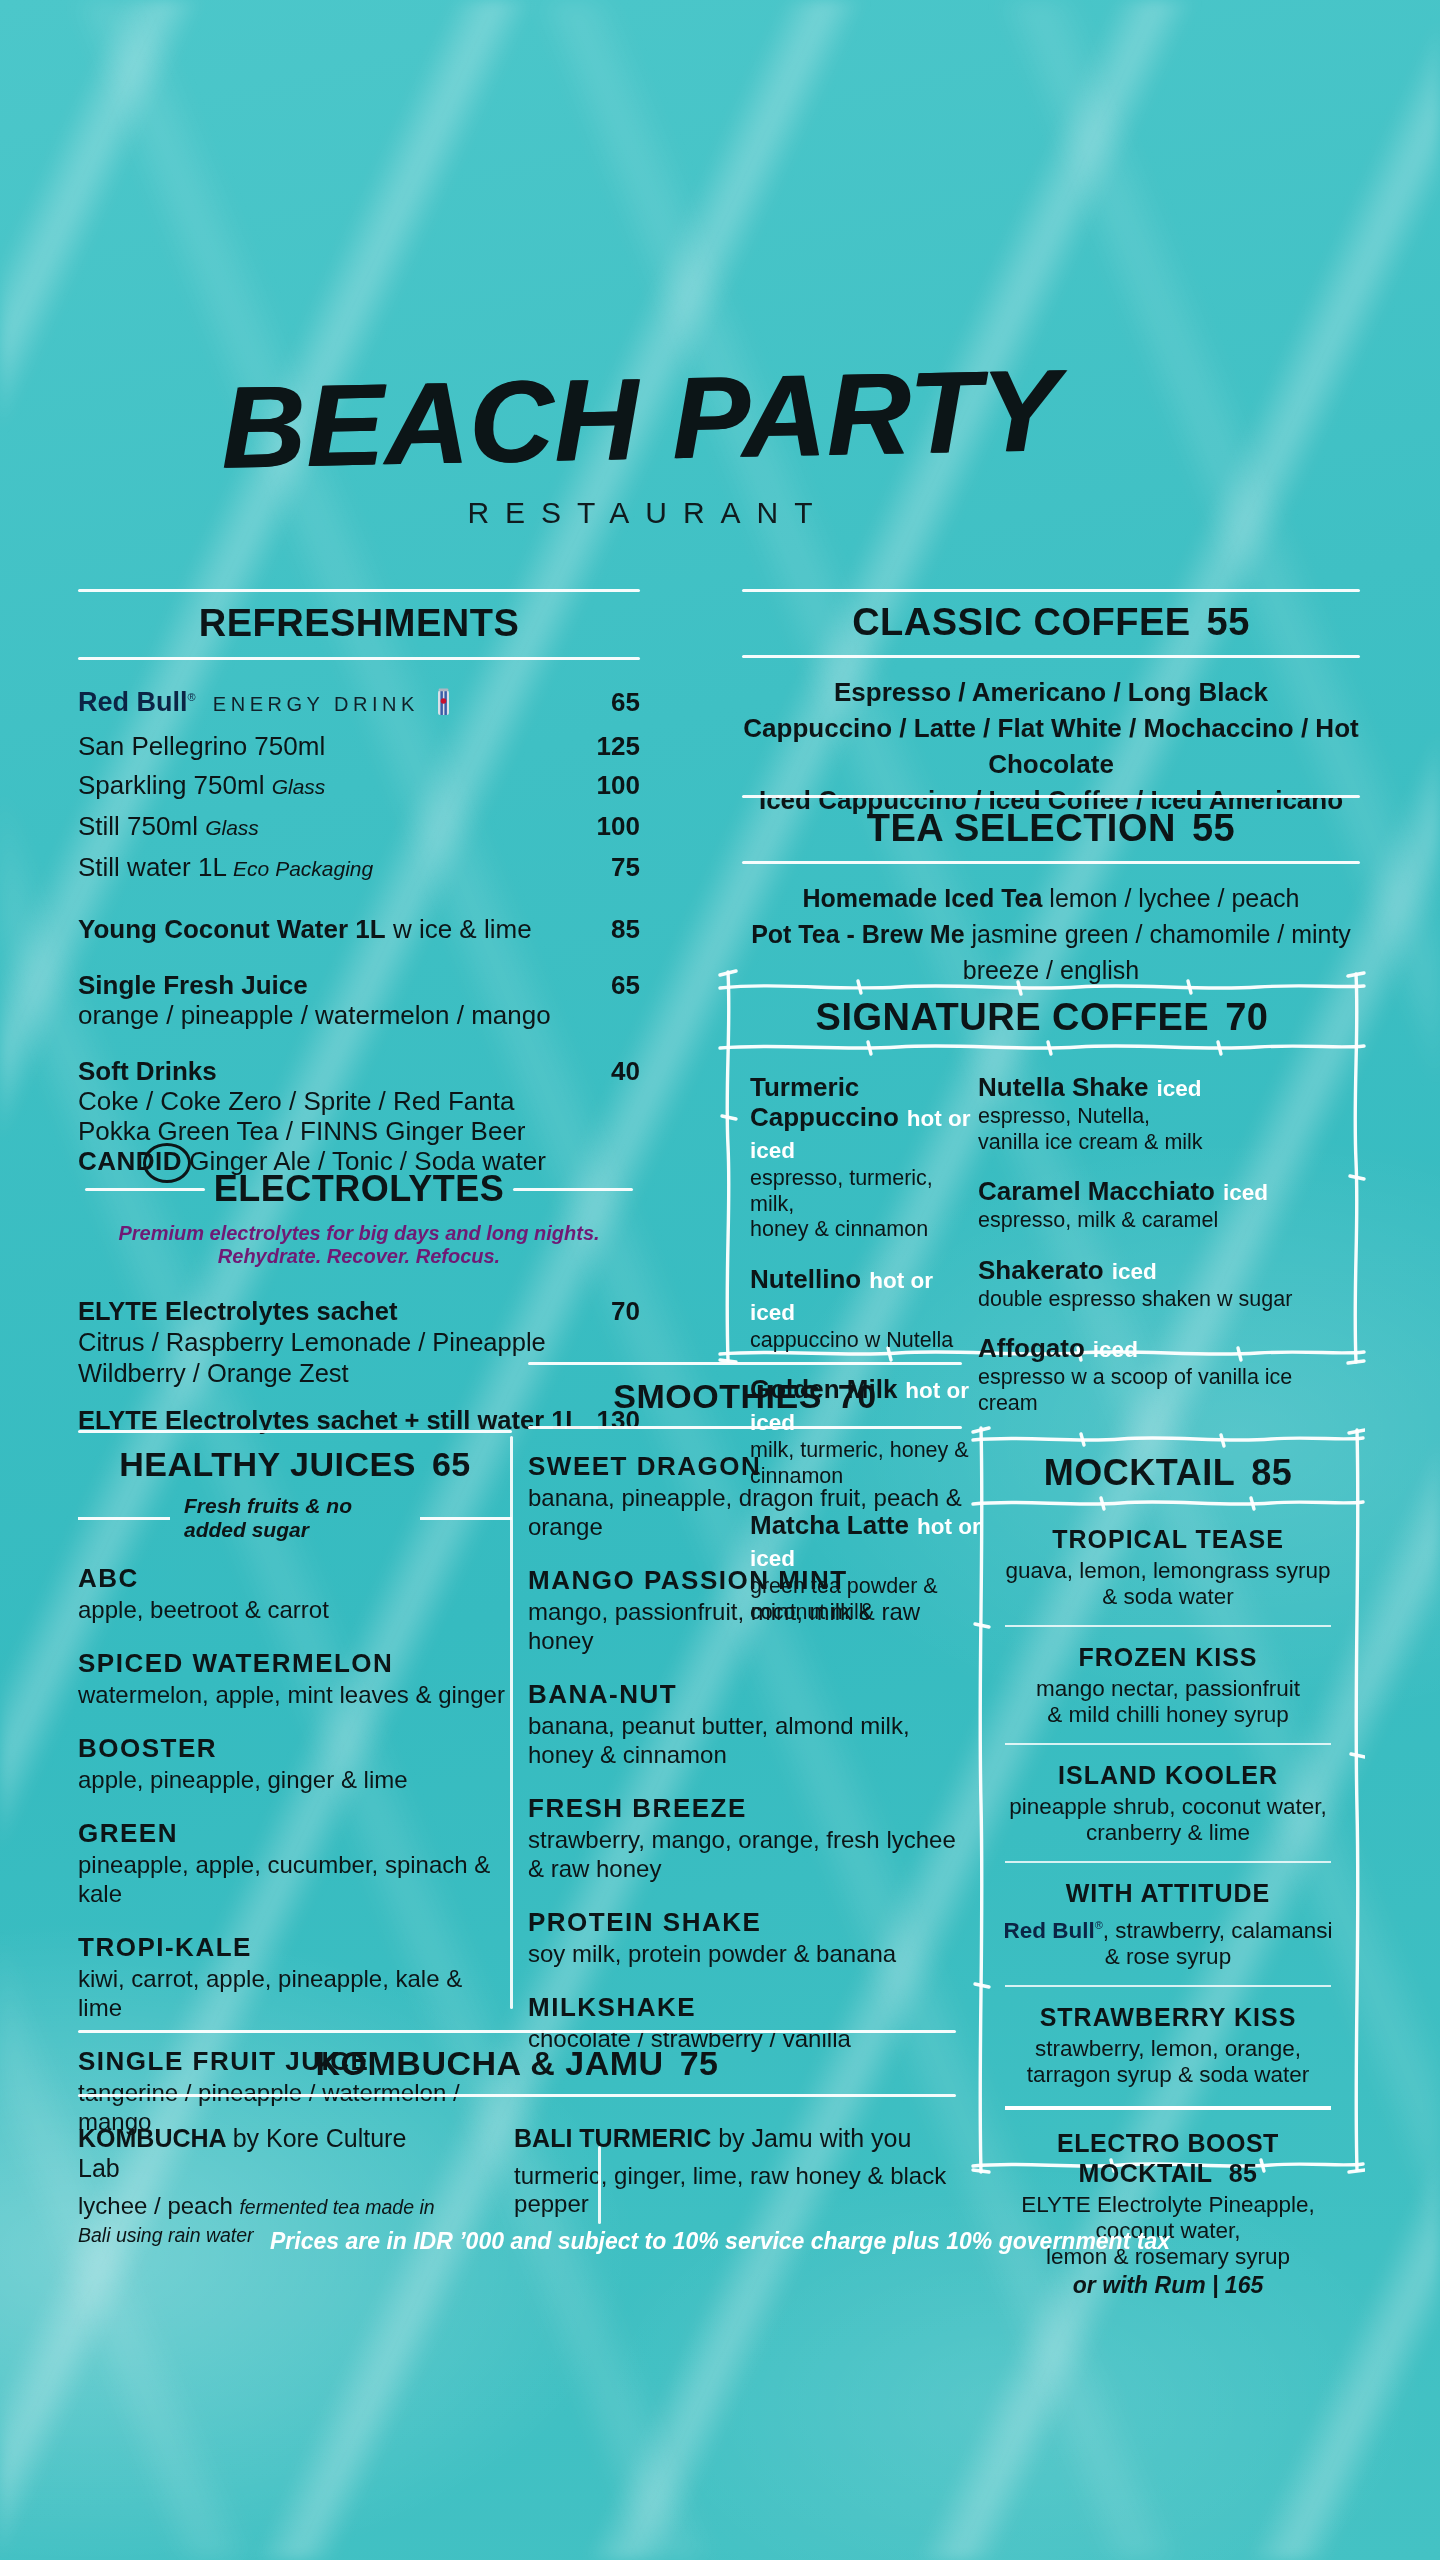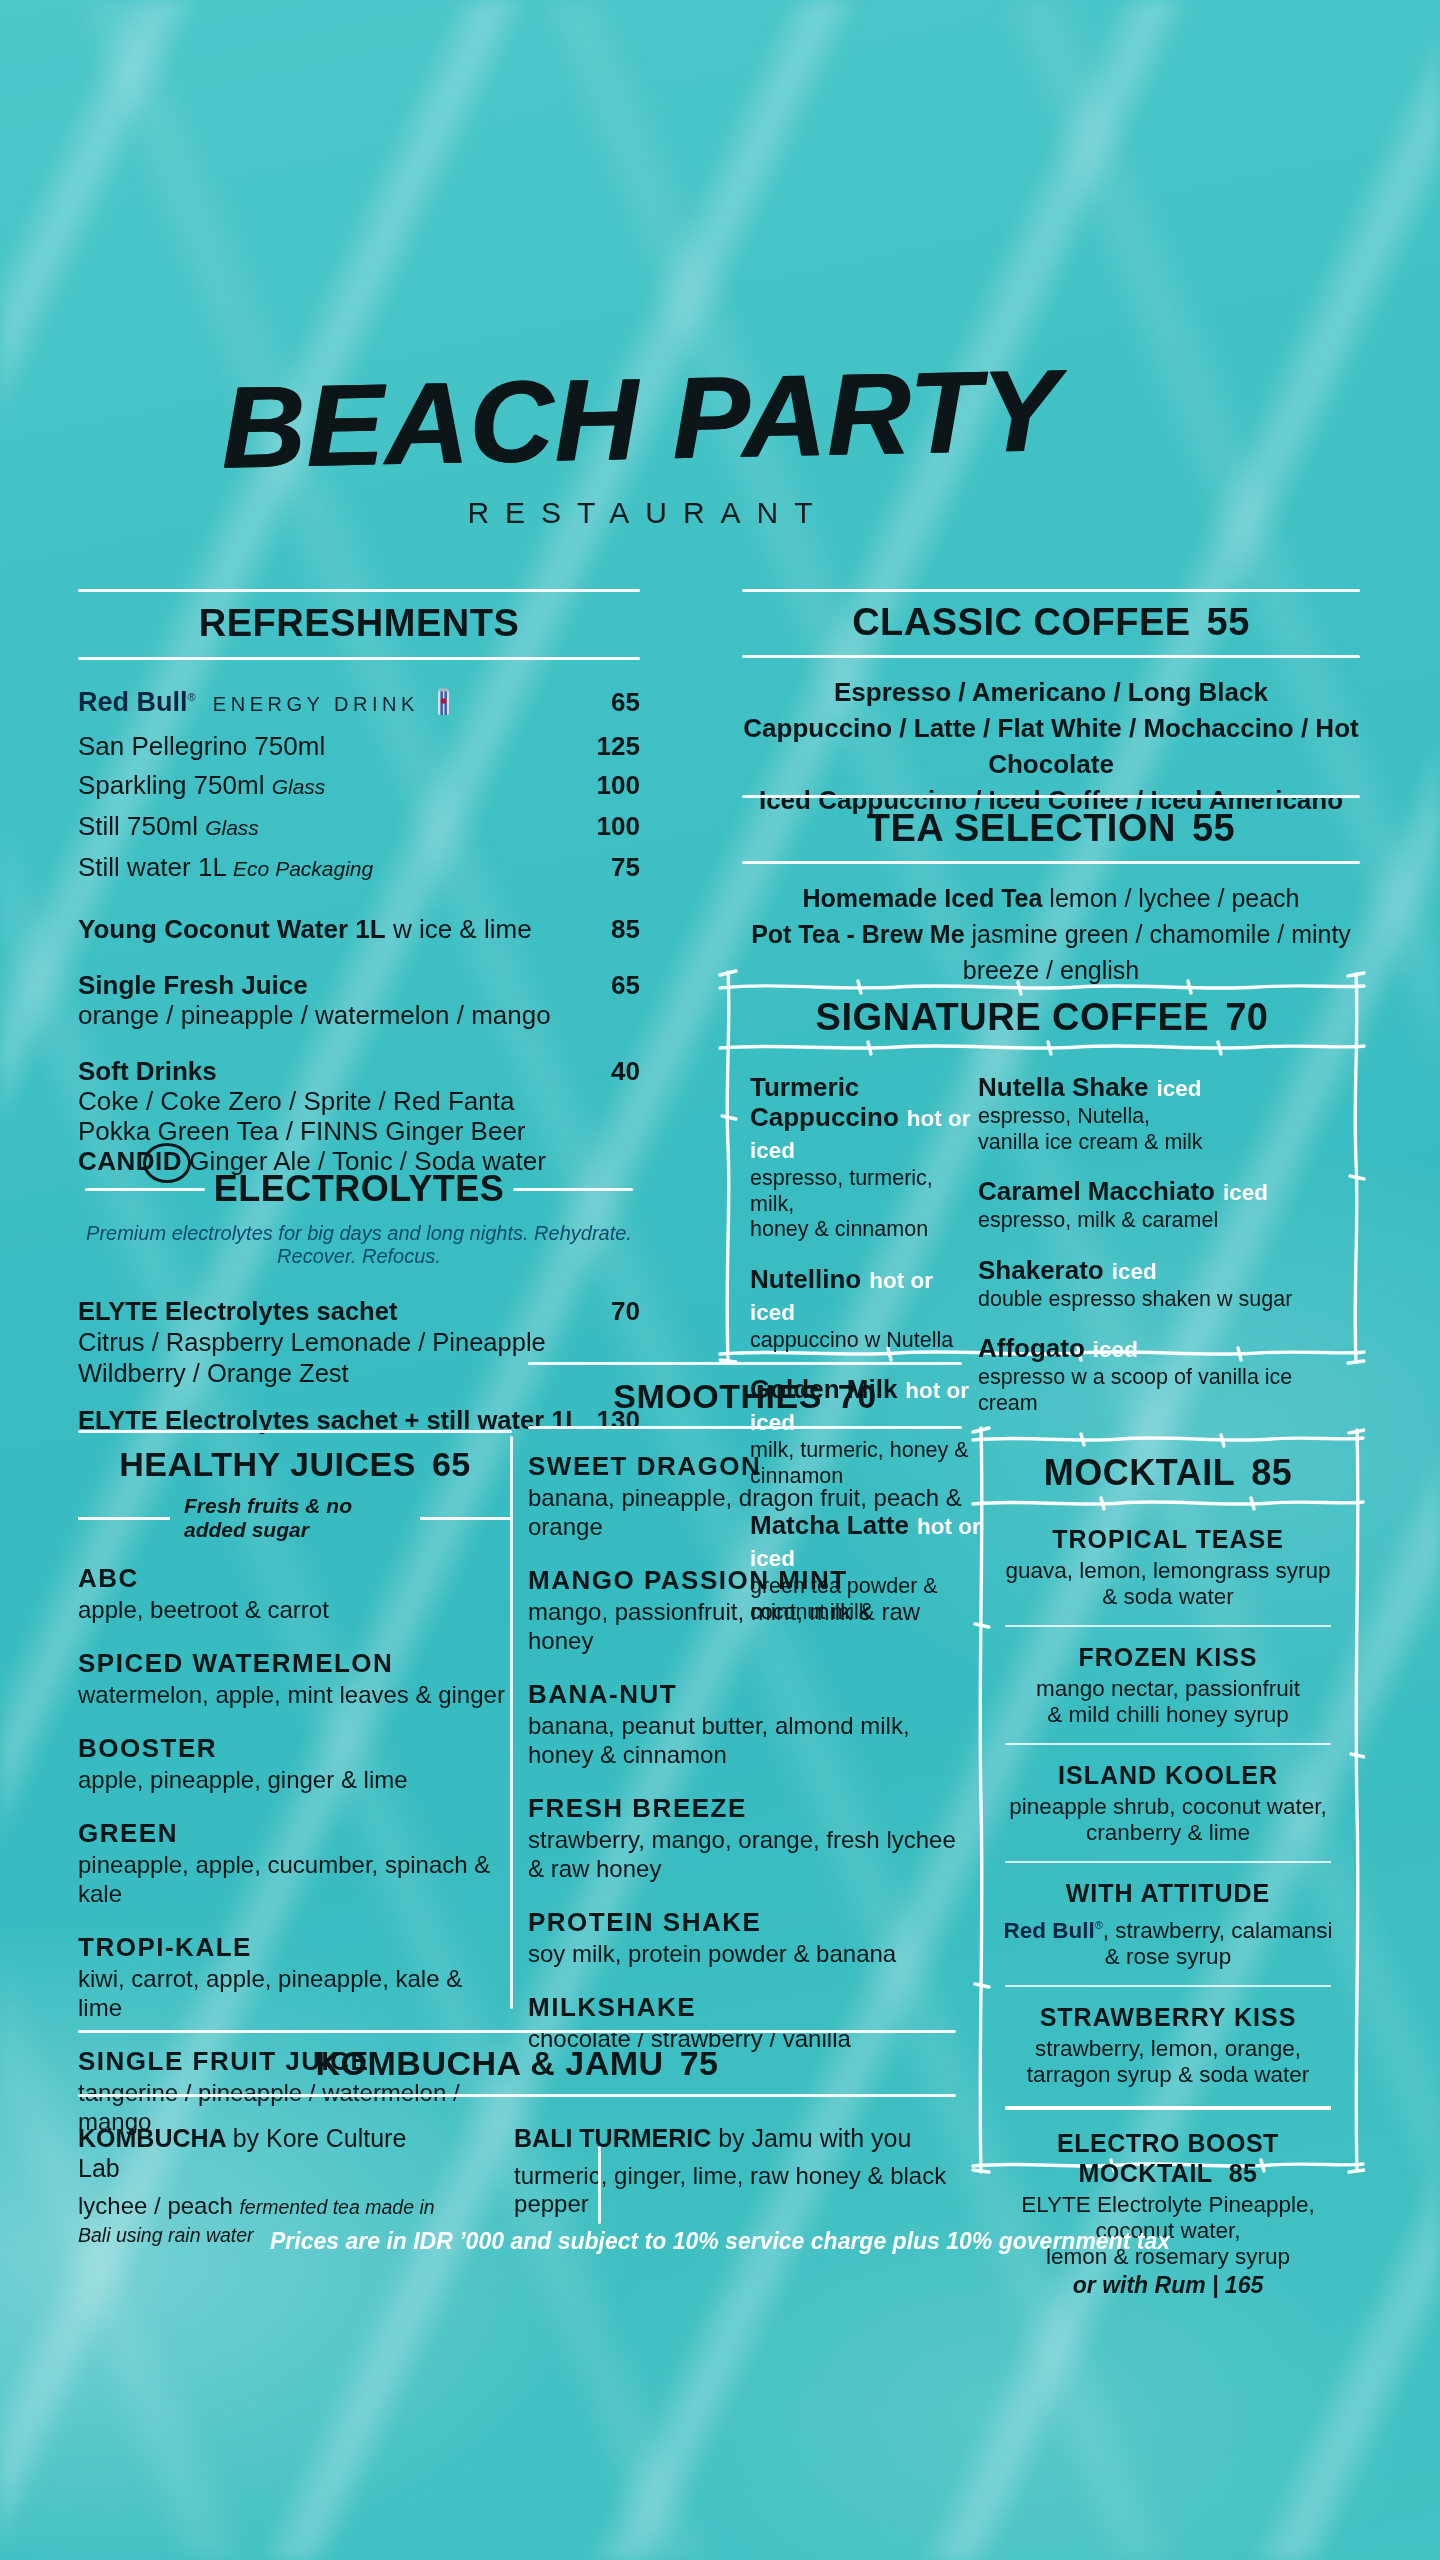--- a/index.html
+++ b/index.html
@@ -49,21 +49,21 @@
   .rb-label{font-size:20px;letter-spacing:4.5px;margin-left:10px;color:#10222b}
   .rb-can{display:inline-block;margin-left:9px;vertical-align:-5px}
   .candid{font-weight:bold;letter-spacing:.5px;position:relative;display:inline-block}
   .candid::after{content:"";position:absolute;right:-9px;top:-3px;width:42px;height:34px;
     border:3px solid #0c1517;border-radius:50%}
 
   #electrolytes{left:78px;top:1168px;width:562px}
   .flank-head{display:flex;align-items:center;justify-content:center;gap:9px}
   .flank-head .fl{flex:0 0 120px;height:3px;background:rgba(255,255,255,.95);border-radius:2px}
   #electrolytes h2{font-size:36px}
-  #electrolytes .sub{margin-top:12px;text-align:center;font-style:italic;font-weight:400;font-size:20px;color:#0c4a6e}
+  #electrolytes .sub{margin-top:12px;text-align:center;font-style:italic;font-weight:700;font-size:20px;color:#701a75}
   #electrolytes .lrow{font-size:25.5px;line-height:31px}
 
   
   #classic{left:742px;top:589px;width:618px}
   #classic h2,#tea h2{font-size:38px;margin:9px 0 11px}
   .center-line{text-align:center;font-weight:bold;font-size:26px;line-height:36px}
   #classic .lines{margin-top:16px}
   #tea{left:742px;top:795px;width:618px}
   #tea .titem{text-align:center;font-size:25px;line-height:36px}
 

